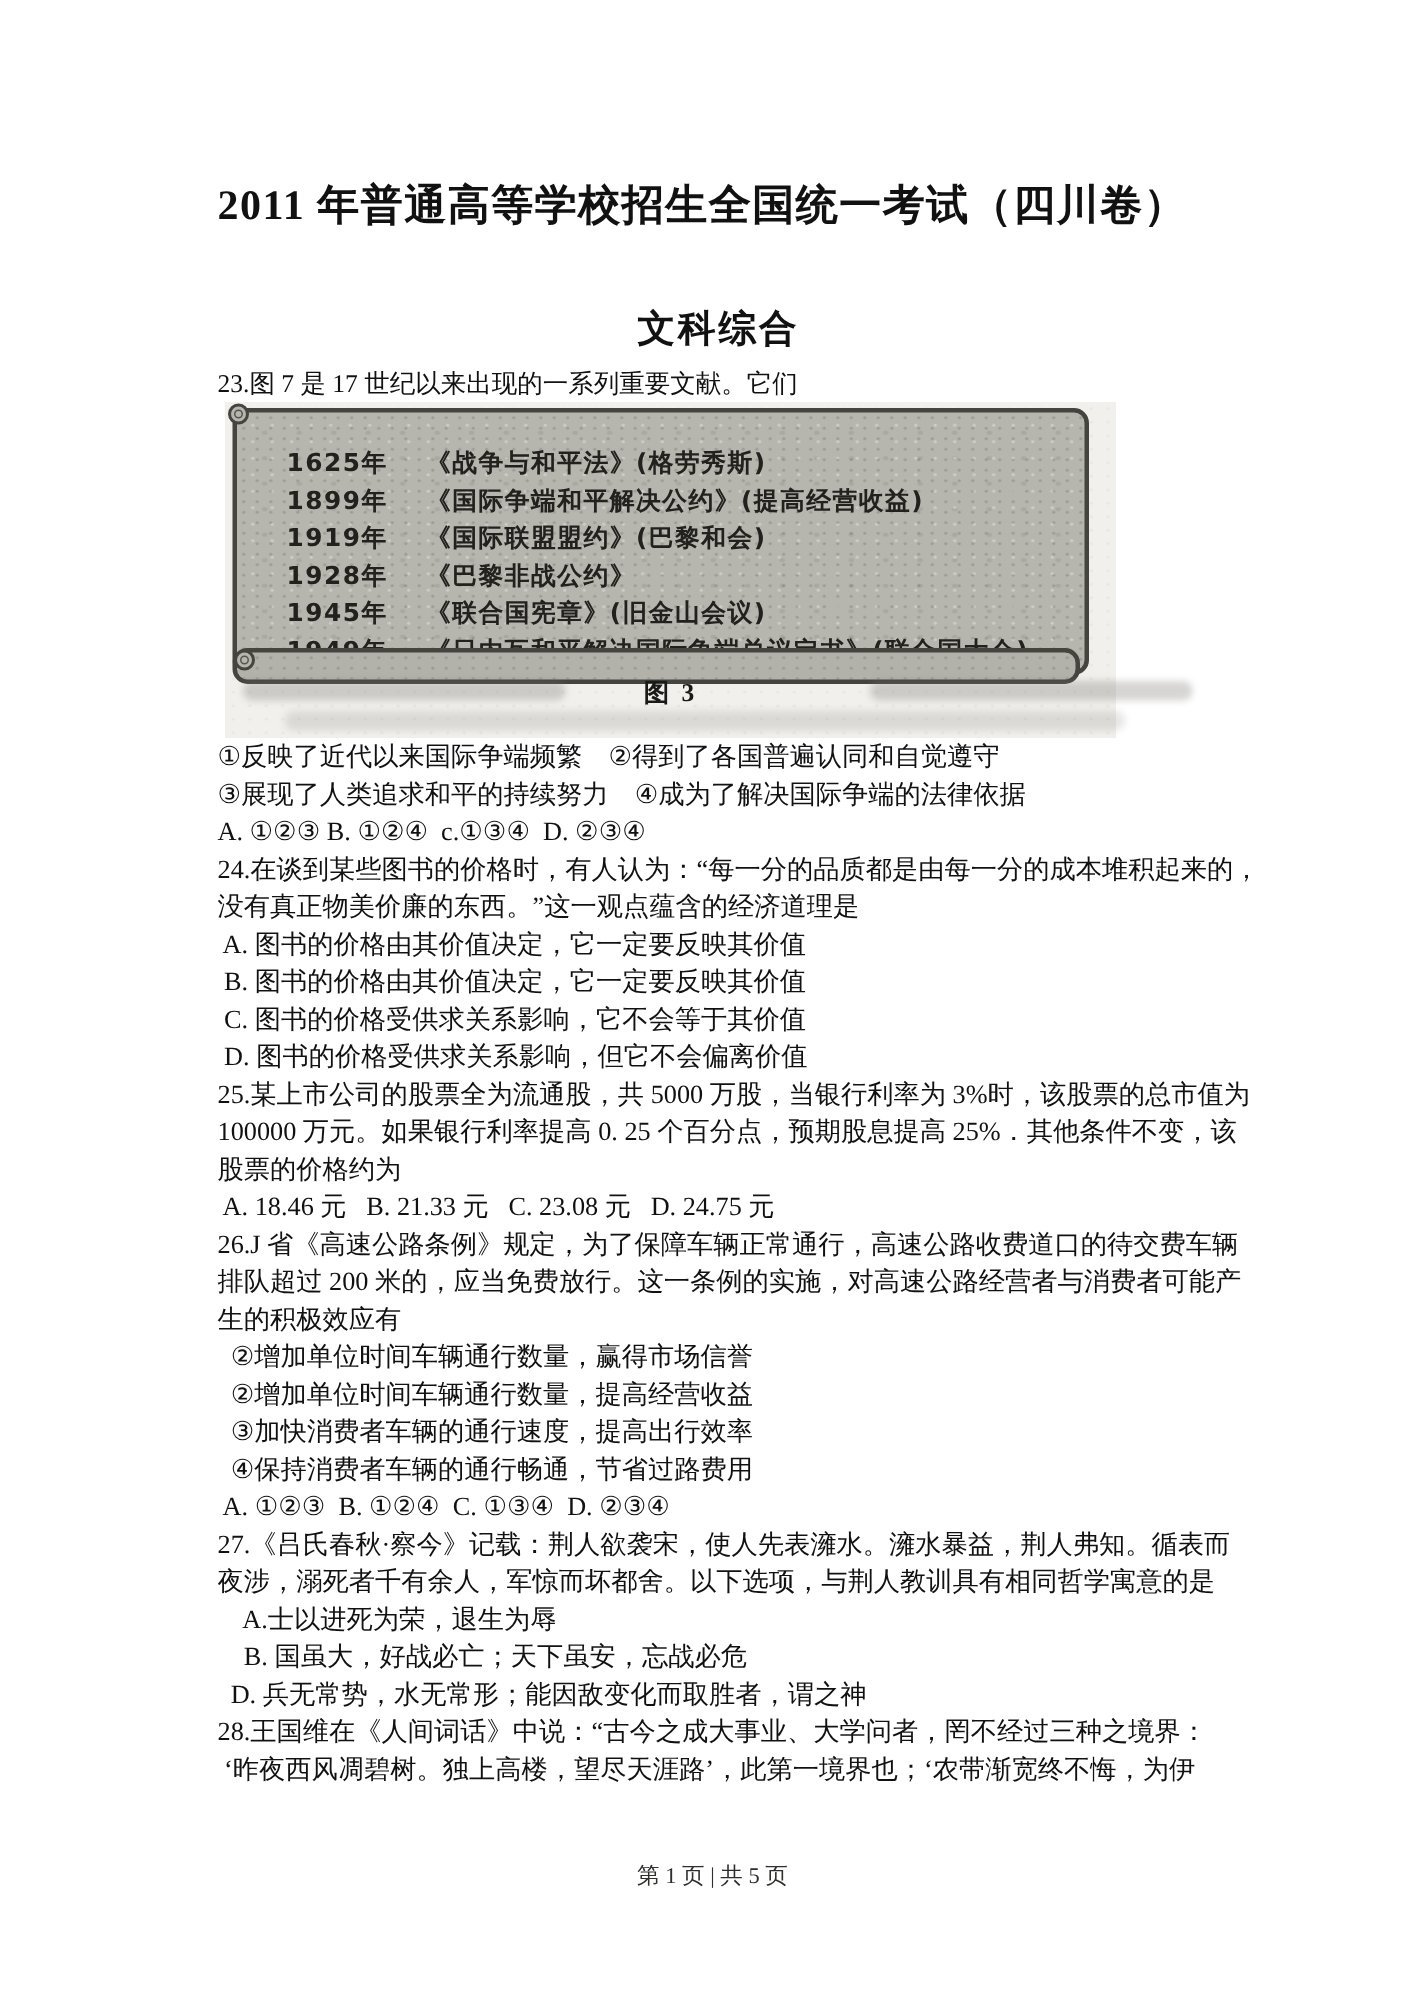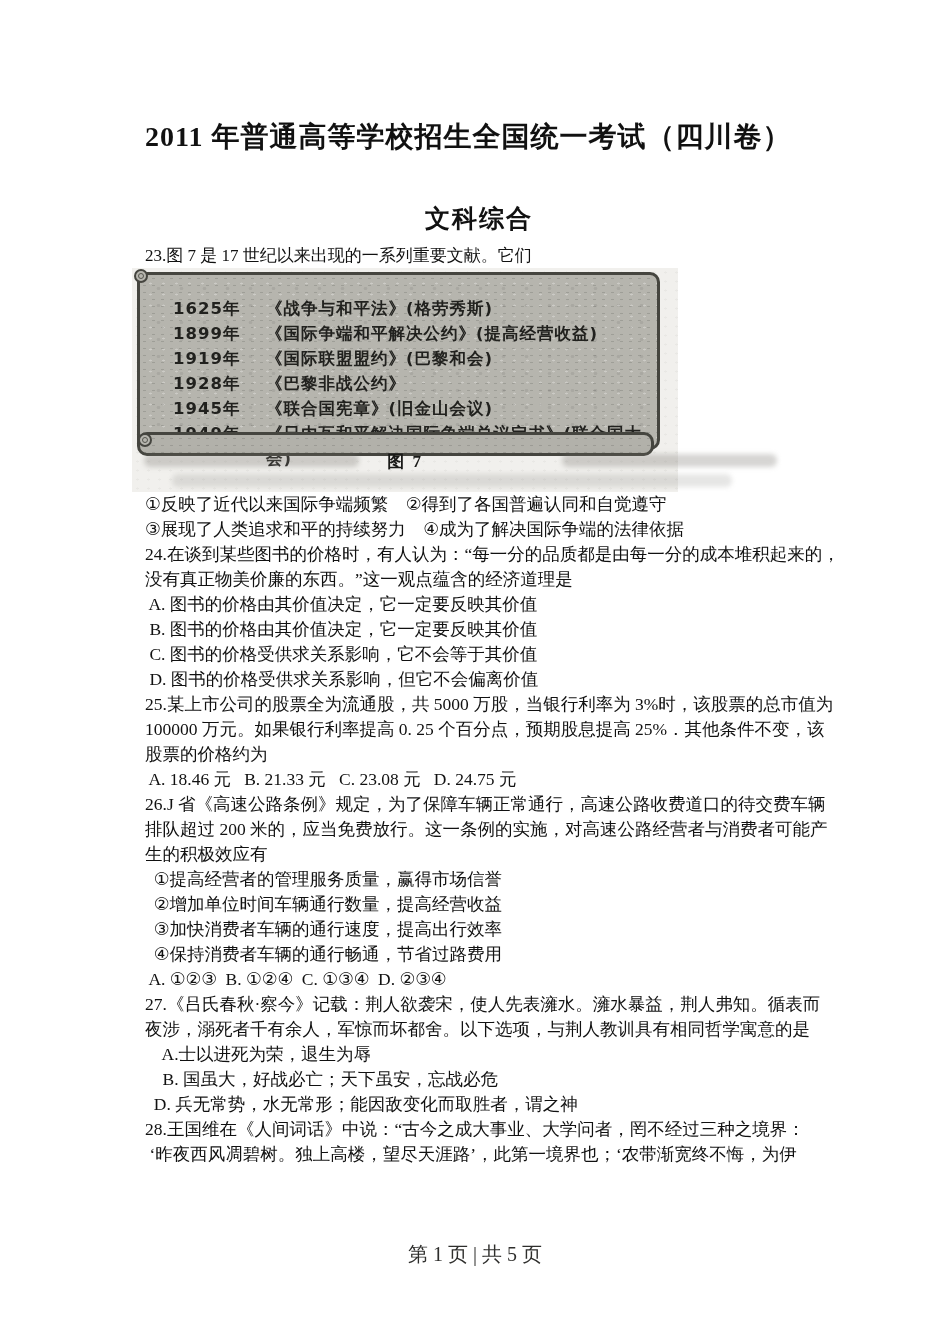--- a/index.html
+++ b/index.html
@@ -18,21 +18,21 @@
     position:absolute;top:190px;left:145px;width:668px;text-align:center;
     font-size:25px;font-weight:bold;letter-spacing:2px;margin-top:12px;
   }
   .stem23{
     position:absolute;top:243px;left:145px;width:680px;
     font-size:17px;line-height:25px;white-space:pre;
   }
 
   
   .scan{
-    position:absolute;top:268px;left:132px;width:546px;height:224px;
+    position:absolute;top:268px;left:150px;width:594px;height:224px;
     background-color:#f1f0ed;
     background-image:radial-gradient(rgba(90,90,85,.06) 1px, transparent 1.4px);
     background-size:11px 9px;
   }
   .scroll-body{
     position:absolute;top:4px;left:5px;right:18px;height:172px;
     background-color:#b6b5ae;
     background-image:
       radial-gradient(rgba(0,0,0,.13) 1px, transparent 1.3px),
       radial-gradient(rgba(255,255,255,.30) 1px, transparent 1.3px),
@@ -82,21 +82,21 @@
 
   .body-lines{
     position:absolute;top:492px;left:145px;width:680px;
   }
   .tl{
     font-size:17.5px;line-height:25px;white-space:pre;
   }
 
   .footer{
     position:absolute;top:1241px;left:0;width:950px;text-align:center;
-    font-size:20px;color:#2e2e2c;white-space:pre;
+    font-size:15px;color:#2e2e2c;white-space:pre;
   }
 </style>
 </head>
 <body>
 
 <div class="sheet">
 
   <div class="title">2011 年普通高等学校招生全国统一考试（四川卷）</div>
   <div class="subtitle">文科综合</div>
 
@@ -138,29 +138,30 @@
           </div>
 
       </div>
       <div class="scroll-roll">
         <div class="curl bl"></div>
       </div>
     </div>
     <div class="bleed b1"></div>
     <div class="bleed b2"></div>
     <div class="bleed b3"></div>
-    <div class="fig-caption">图 7</div>
+    <div class="fig-caption">图 3</div>
   </div>
 
   <div class="body-lines">
 
       <div class="tl">①反映了近代以来国际争端频繁　②得到了各国普遍认同和自觉遵守</div>
 
       <div class="tl">③展现了人类追求和平的持续努力　④成为了解决国际争端的法律依据</div>
 
+      <div class="tl">A. ①②③ B. ①②④  c.①③④  D. ②③④</div>
 
       <div class="tl">24.在谈到某些图书的价格时，有人认为：“每一分的品质都是由每一分的成本堆积起来的，</div>
 
       <div class="tl">没有真正物美价廉的东西。”这一观点蕴含的经济道理是</div>
 
       <div class="tl"> A. 图书的价格由其价值决定，它一定要反映其价值</div>
 
       <div class="tl"> B. 图书的价格由其价值决定，它一定要反映其价值</div>
 
       <div class="tl"> C. 图书的价格受供求关系影响，它不会等于其价值</div>
@@ -174,21 +175,21 @@
       <div class="tl">股票的价格约为</div>
 
       <div class="tl"> A. 18.46 元   B. 21.33 元   C. 23.08 元   D. 24.75 元</div>
 
       <div class="tl">26.J 省《高速公路条例》规定，为了保障车辆正常通行，高速公路收费道口的待交费车辆</div>
 
       <div class="tl">排队超过 200 米的，应当免费放行。这一条例的实施，对高速公路经营者与消费者可能产</div>
 
       <div class="tl">生的积极效应有</div>
 
-      <div class="tl">  ①提高经营者的管理服务质量，赢得市场信誉</div>
+      <div class="tl">  ②增加单位时间车辆通行数量，赢得市场信誉</div>
 
       <div class="tl">  ②增加单位时间车辆通行数量，提高经营收益</div>
 
       <div class="tl">  ③加快消费者车辆的通行速度，提高出行效率</div>
 
       <div class="tl">  ④保持消费者车辆的通行畅通，节省过路费用</div>
 
       <div class="tl"> A. ①②③  B. ①②④  C. ①③④  D. ②③④</div>
 
       <div class="tl">27.《吕氏春秋·察今》记载：荆人欲袭宋，使人先表澭水。澭水暴益，荆人弗知。循表而</div>

